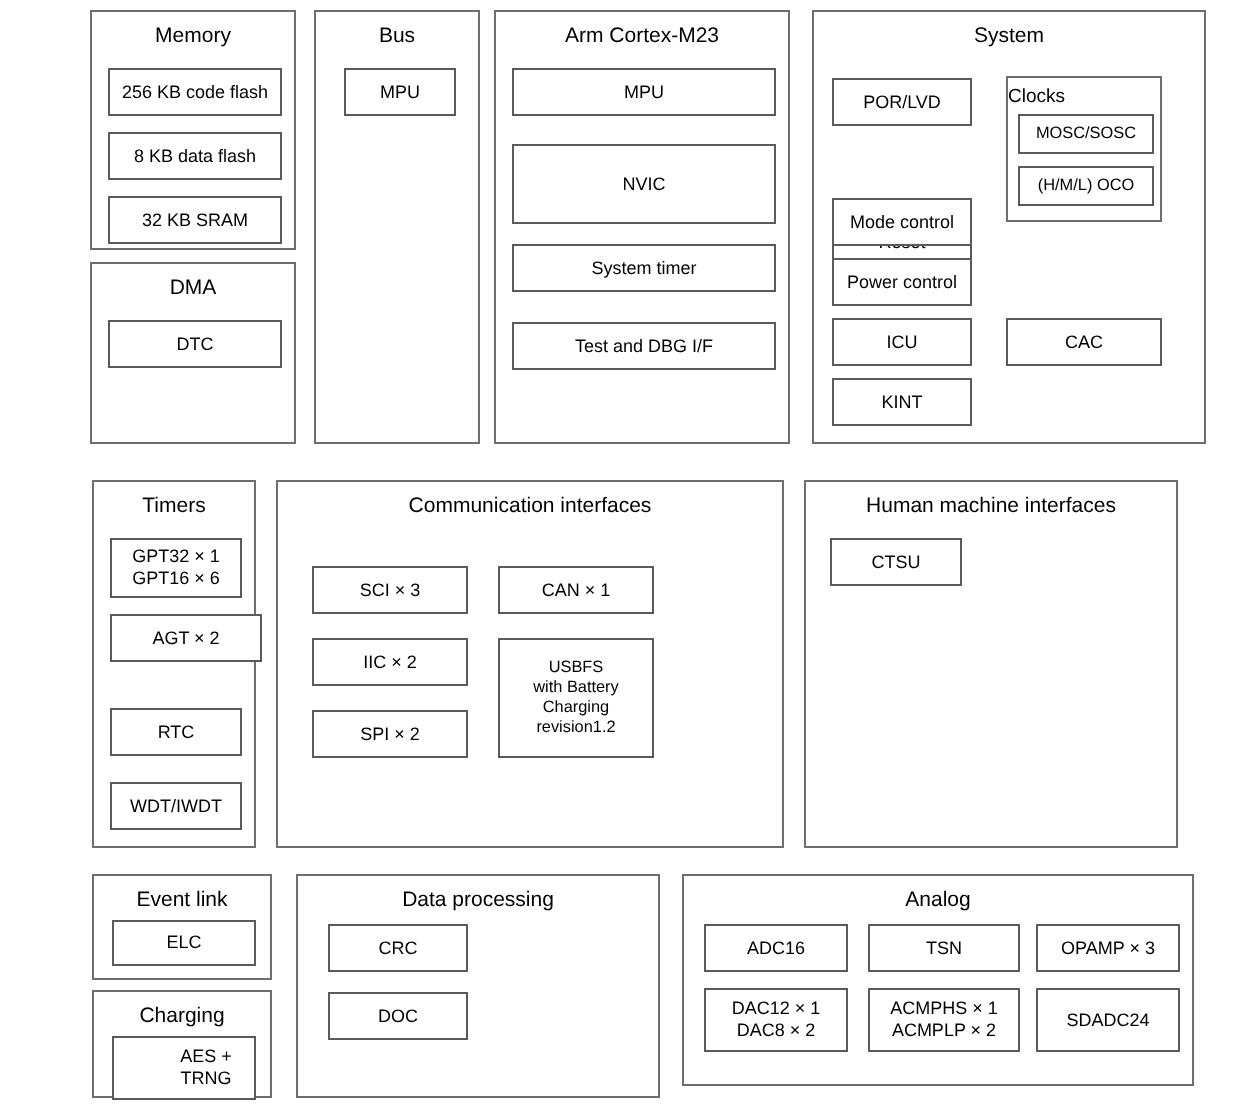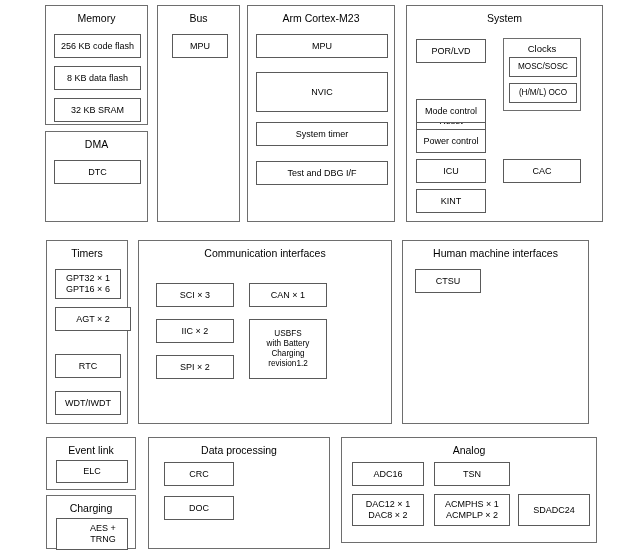--- a/index.html
+++ b/index.html
@@ -56,21 +56,20 @@
     position: absolute;
     box-sizing: border-box;
     border: 1px solid #6e6e6e;
     background: #ffffff;
   }
   .subgroup-title {
     position: absolute;
     left: 0;
     right: 0;
     top: 4px;
-    text-align: center;
     font-size: 9.5px;
     line-height: 11px;
     white-space: nowrap;
   }
 </style>
 </head>
 <body>
 
 <div id="canvas">
 
@@ -157,20 +156,21 @@
   <div class="group" style="left:148px; top:437px; width:182px; height:112px;">
     <div class="group-title">Data processing</div>
     <div class="block" style="left:15px; top:24px; width:70px; height:24px;">CRC</div>
     <div class="block" style="left:15px; top:58px; width:70px; height:24px;">DOC</div>
   </div>
 
   <div class="group" style="left:341px; top:437px; width:256px; height:106px;">
     <div class="group-title">Analog</div>
     <div class="block" style="left:10px; top:24px; width:72px; height:24px;">ADC16</div>
     <div class="block" style="left:92px; top:24px; width:76px; height:24px;">TSN</div>
+    <div class="block" style="left:176px; top:24px; width:72px; height:24px;">OPAMP × 3</div>
     <div class="block" style="left:10px; top:56px; width:72px; height:32px;">DAC12 × 1
 DAC8 × 2</div>
     <div class="block" style="left:92px; top:56px; width:76px; height:32px;">ACMPHS × 1
 ACMPLP × 2</div>
     <div class="block" style="left:176px; top:56px; width:72px; height:32px;">SDADC24</div>
   </div>
 
 </div>
 
 </body></html>

